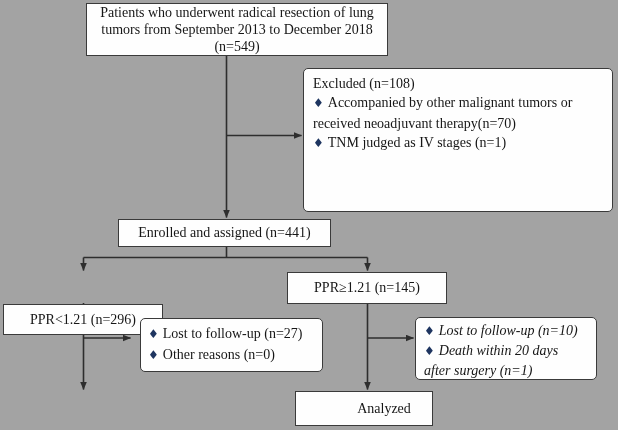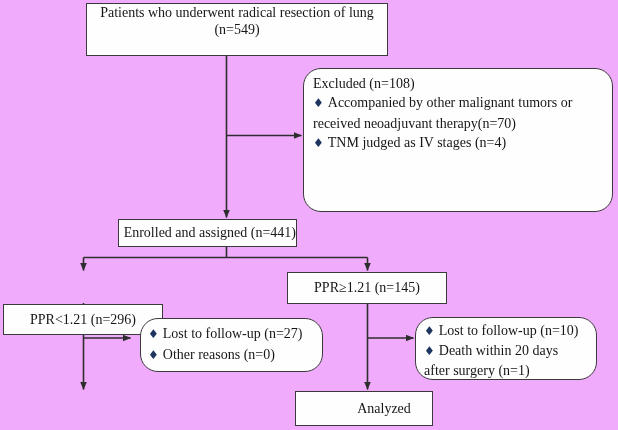--- a/index.html
+++ b/index.html
@@ -1,57 +1,57 @@
 <!DOCTYPE html>
 <html><head>
 <meta charset="utf-8">
 <style>
   html, body { margin: 0; padding: 0; background: #ffffff; }
   #canvas {
     position: relative;
     width: 618px;
     height: 430px;
-    background: #f0abfc;
+    background: #a3a3a3;
     overflow: hidden;
     font-family: "Liberation Serif", "DejaVu Serif", serif;
     color: #161616;
     font-size: 14px;
   }
   .box {
     position: absolute;
     border: 1.6px solid #3a3a3a;
     background: #fefefe;
     box-sizing: border-box;
   }
   .rounded {
-    border-radius: 18px;
+    border-radius: 5px;
     border-width: 1.8px;
   }
   .center-text { text-align: center; }
   .line { white-space: nowrap; }
   .diamond {
     font-family: "DejaVu Sans", sans-serif;
     color: #1e3560;
     font-size: 12px;
     margin-right: 4px;
   }
   svg.connectors {
     position: absolute;
     left: 0; top: 0;
     width: 618px; height: 430px;
     pointer-events: none;
   }
 
   #top-box { left: 86px; top: 3px; width: 302px; height: 53px; padding-top: 1px; line-height: 16.8px; }
   #excluded-box { left: 303px; top: 68px; width: 310px; height: 144px; padding: 5px 8px 0 9px; line-height: 19.4px; }
-  #enrolled-box { left: 118px; top: 219px; width: 179px; height: 28px; line-height: 26px; text-align: right; }
+  #enrolled-box { left: 118px; top: 219px; width: 213px; height: 28px; line-height: 26px; }
   #ppr-low-box { left: 3px; top: 272px; width: 160px; height: 31px; line-height: 29px; margin-top: 32px; }
   #ppr-high-box { left: 287px; top: 272px; width: 160px; height: 32px; line-height: 30px; text-align: center; }
   #lost-low-box { left: 140px; top: 318px; width: 183px; height: 54px; padding: 5px 6px 4px 7px; line-height: 20.5px; }
-  #lost-high-box { left: 415px; top: 317px; width: 182px; height: 63px; padding: 3px 6px 0 8px; line-height: 19.2px; }
+  #lost-high-box { left: 415px; top: 317px; width: 182px; height: 63px; padding: 3px 6px 0 8px; line-height: 19.2px; font-style: italic; }
   #analyzed-low-box { left: 14px; top: 391px; width: 139px; height: 22px; line-height: 33px; margin-top: 45px; }
   #analyzed-high-box { left: 295px; top: 391px; width: 138px; height: 35px; line-height: 33px; padding-left: 40px; }
 </style>
 </head>
 <body>
 
 <div id="canvas">
 
   <svg class="connectors" viewBox="0 0 618 430">
     <defs>
@@ -67,33 +67,34 @@
       <path d="M367.5,257.5 L367.5,270.5" marker-end="url(#arrow)"></path>
       <path d="M83.5,303 L83.5,389.5" marker-end="url(#arrow)"></path>
       <path d="M83.5,338 L130.5,338" marker-end="url(#arrow)"></path>
       <path d="M367.5,304 L367.5,389.5" marker-end="url(#arrow)"></path>
       <path d="M367.5,338 L413.5,338" marker-end="url(#arrow)"></path>
     </g>
   </svg>
 
   <div id="top-box" class="box center-text">
     <div class="line">Patients who underwent radical resection of lung</div>
+    <div class="line">tumors from September 2013 to December 2018</div>
     <div class="line">(n=549)</div>
   </div>
 
   <div id="excluded-box" class="box rounded">
     <div class="line">Excluded (n=108)</div>
     <div class="line">
       <span class="diamond">♦</span><span>Accompanied by other malignant tumors or</span>
     </div>
     <div class="line">
       <span>received neoadjuvant therapy(n=70)</span>
     </div>
     <div class="line">
-      <span class="diamond">♦</span><span>TNM judged as IV stages (n=4)</span>
+      <span class="diamond">♦</span><span>TNM judged as IV stages (n=1)</span>
     </div>
   </div>
 
   <div id="enrolled-box" class="box center-text">
     <span>Enrolled and assigned (n=441)</span>
   </div>
 
   <div id="ppr-low-box" class="box center-text">
     <span>PPR&lt;1.21 (n=296)</span>
   </div>

